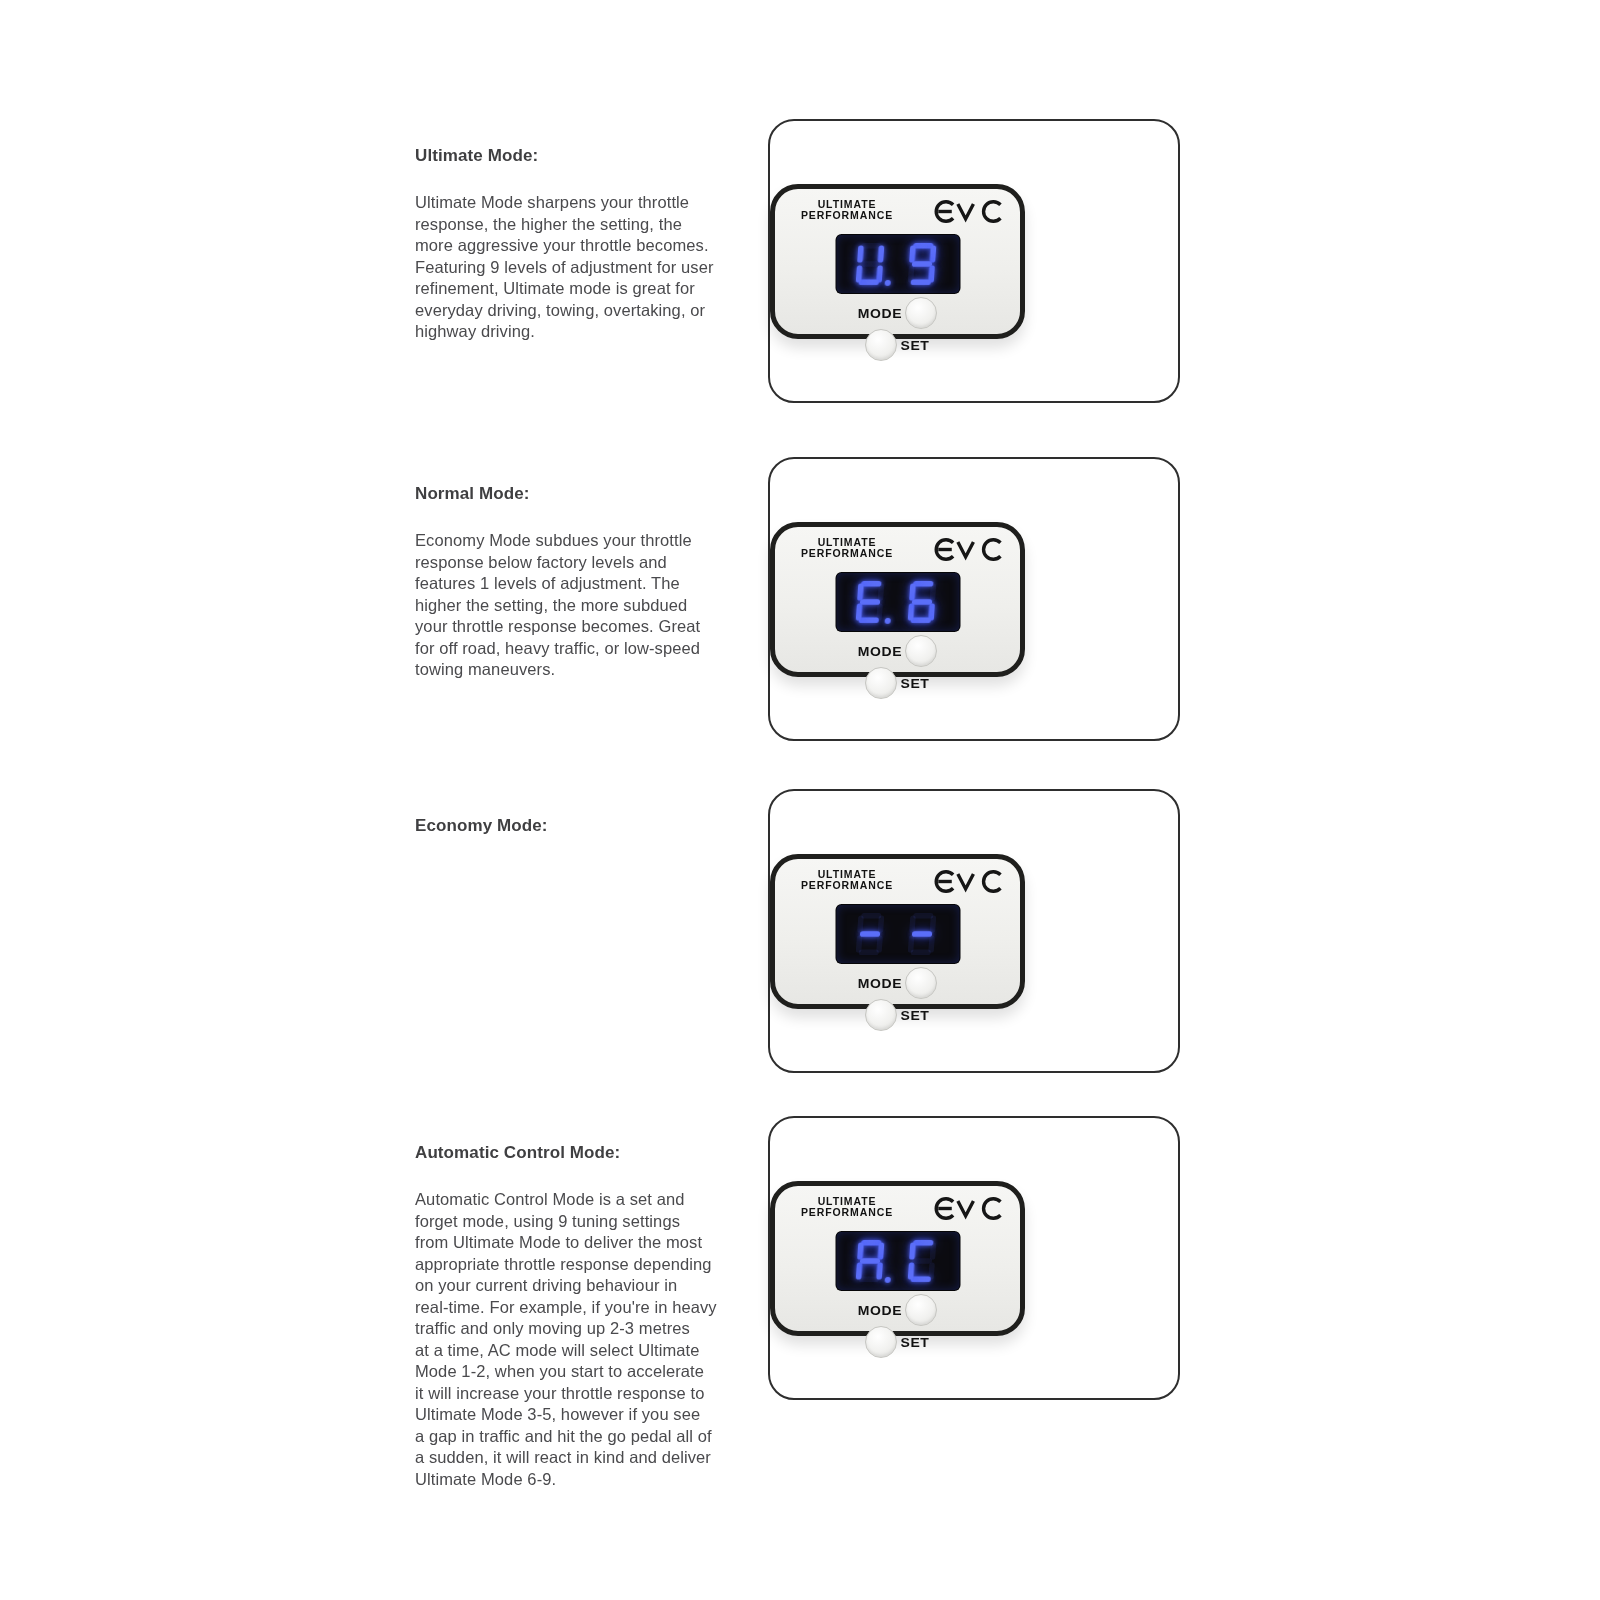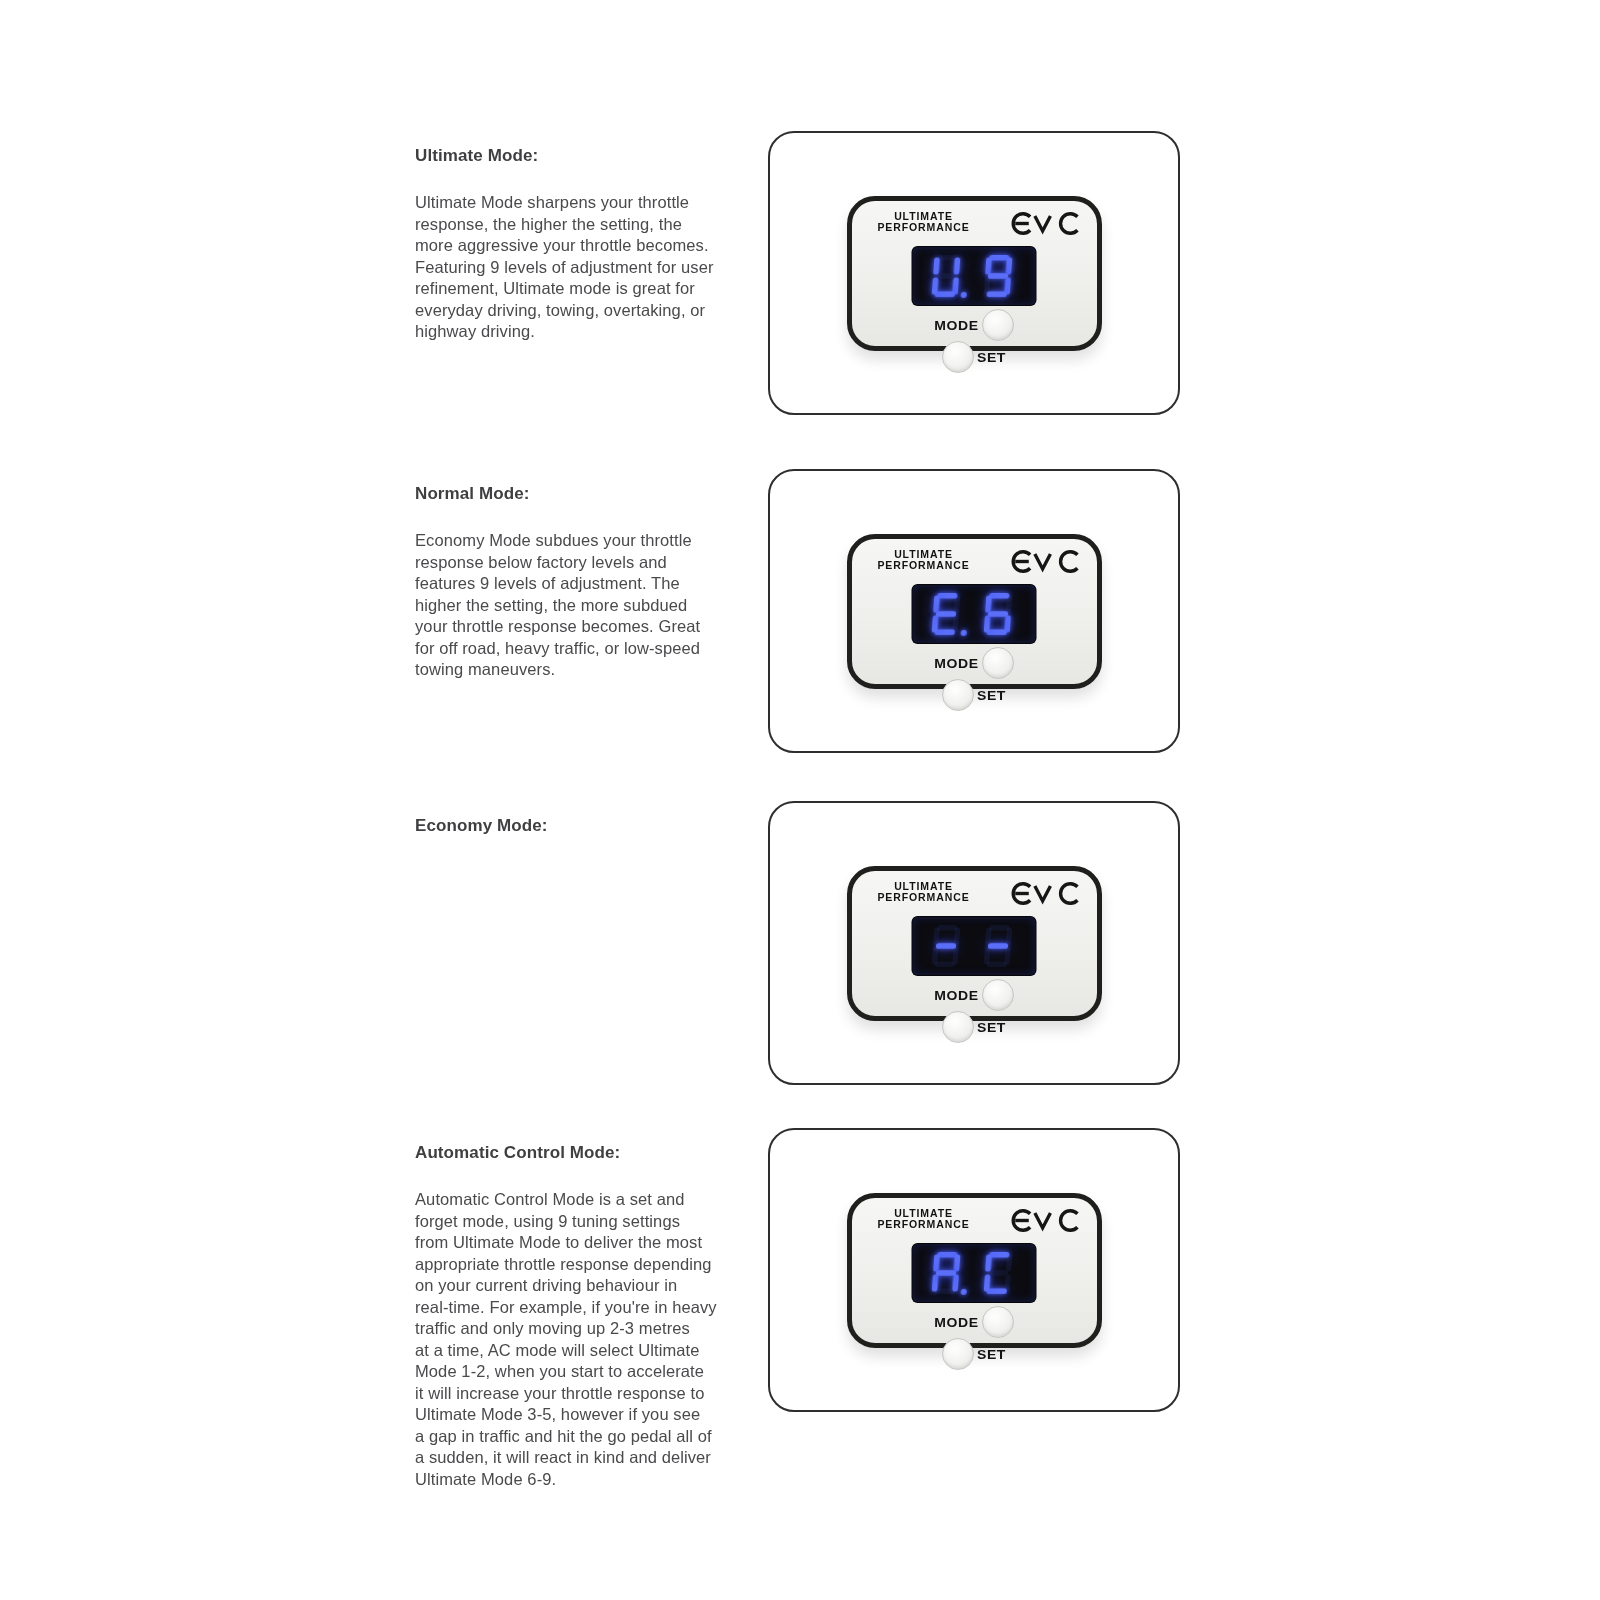--- a/index.html
+++ b/index.html
@@ -12,23 +12,23 @@
   .section{position:absolute;left:0;width:1600px;}
   .text-col{position:absolute;left:415px;top:5px;width:318px;margin-top:26px;}
   .text-col h3{
     margin:0;font-size:17px;font-weight:bold;color:#3f3f41;letter-spacing:.1px;
   }
   .text-col p{
     margin:26px 0 0 0;font-size:16.5px;line-height:21.5px;color:#4a4a4d;
     white-space:pre-line;letter-spacing:.1px;
   }
   .card{
-    position:absolute;left:768px;top:16px;width:412px;height:284px;
+    position:absolute;left:768px;top:4px;width:412px;height:284px;
     border:2px solid #2e2e2e;border-radius:26px;background:#ffffff;
-    display:flex;align-items:center;justify-content:center;
+    display:flex;align-items:center;
     box-sizing:border-box;
   }
   .device{
     position:relative;width:255px;height:155px;box-sizing:border-box;
     border:5px solid #1f1f1d;border-radius:28px;
     background:linear-gradient(180deg,#f6f6f4 0%,#efefec 55%,#e7e7e4 100%);
     box-shadow:0 9px 14px rgba(0,0,0,.12);
   }
   .brand{
     position:absolute;left:8px;top:10px;width:128px;text-align:center;
@@ -121,21 +121,21 @@
         </div>
       </div>
     </div>
   </div>
 
   <div class="section" style="top:453px">
     <div class="text-col">
       <h3>Normal Mode:</h3>
       <p>Economy Mode subdues your throttle
 response below factory levels and
-features 9 levels of adjustment. The
+features 1 levels of adjustment. The
 higher the setting, the more subdued
 your throttle response becomes. Great
 for off road, heavy traffic, or low-speed
 towing maneuvers.</p>
     </div>
     <div class="card">
       <div class="device">
         <div class="brand">
           <span>ULTIMATE</span>
           <span>PERFORMANCE</span>

